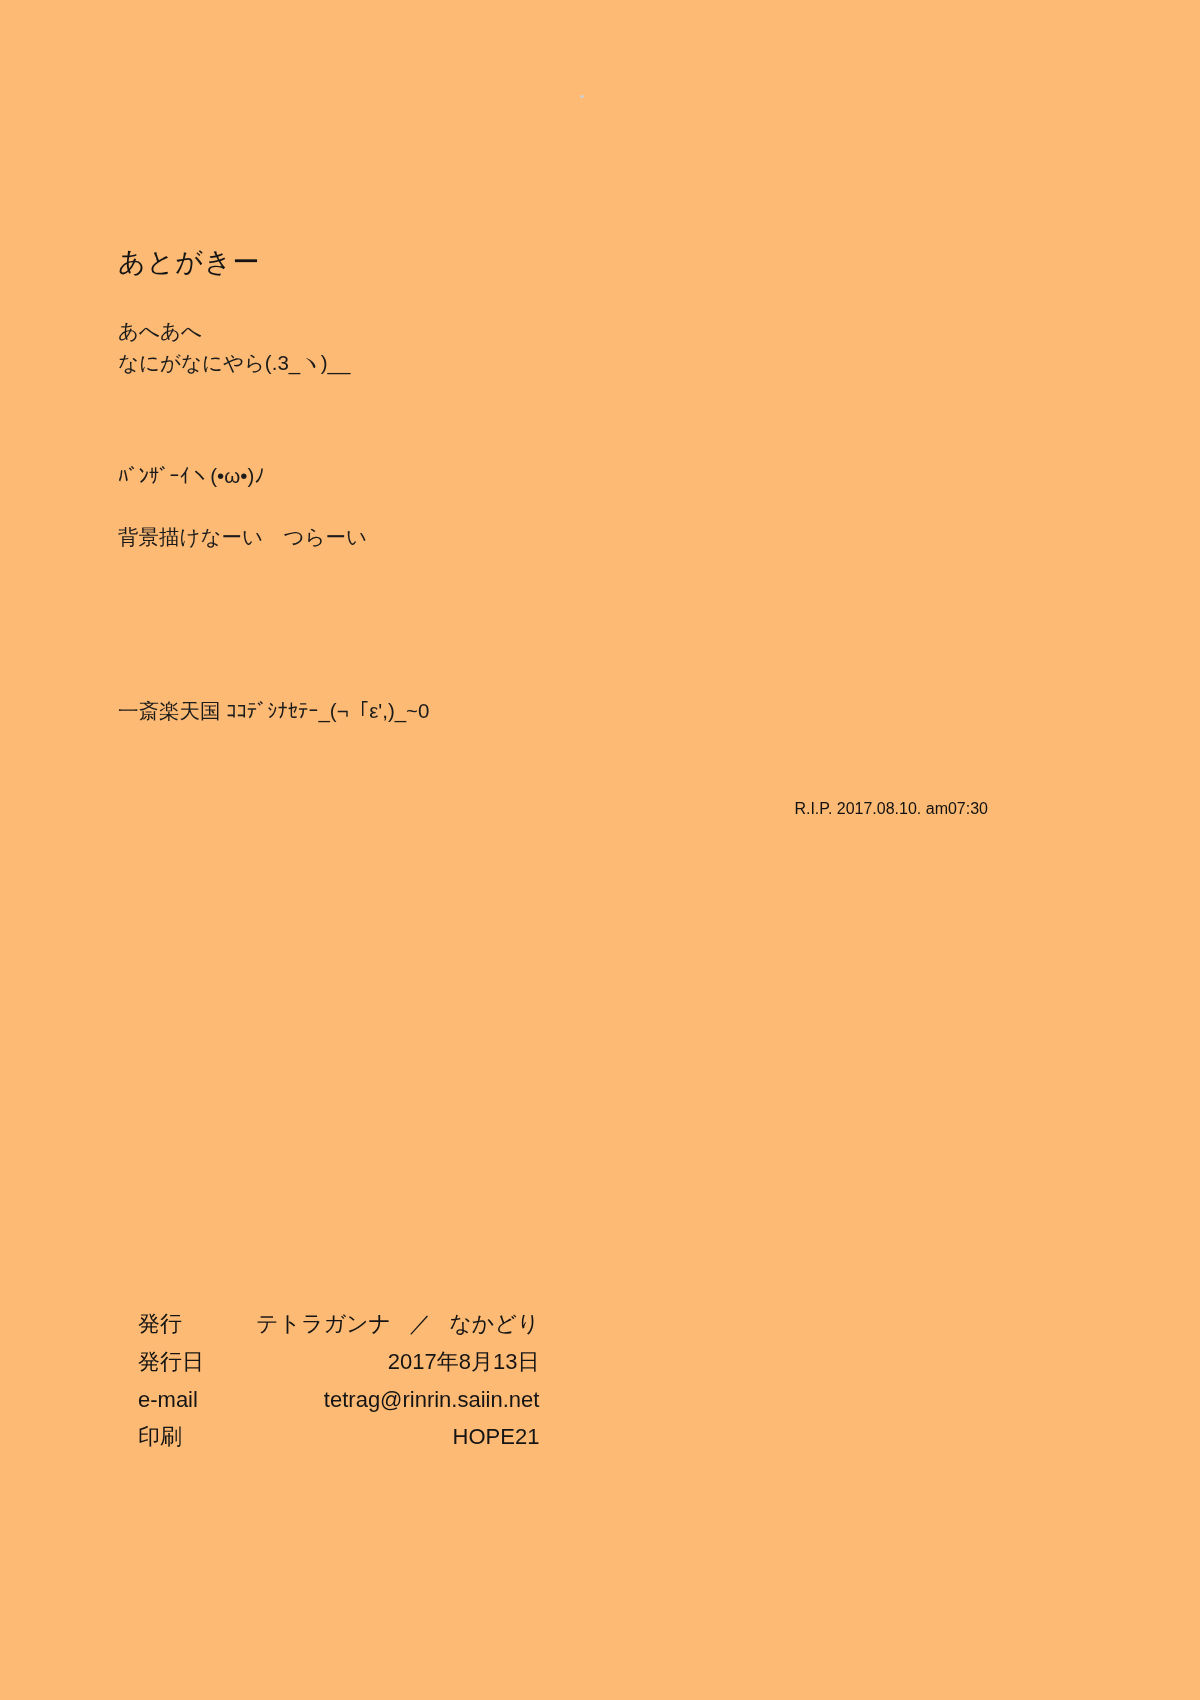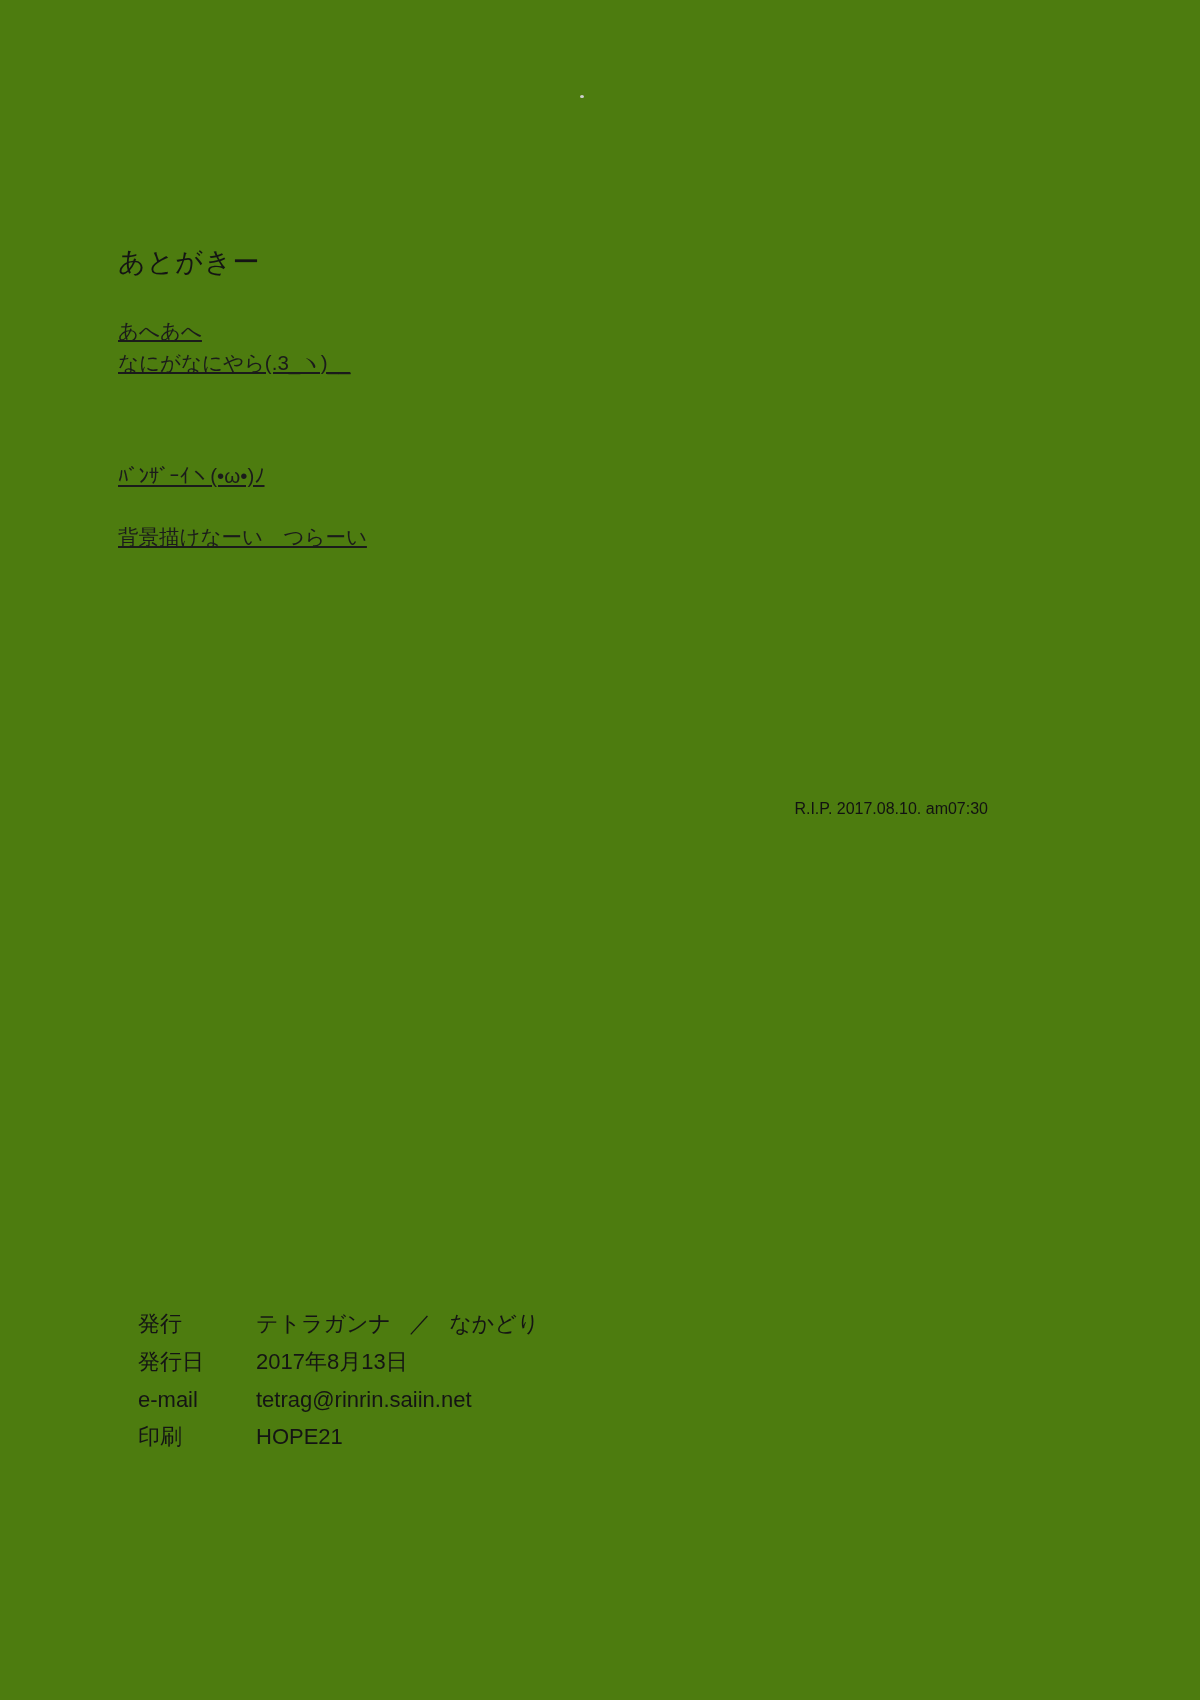--- a/index.html
+++ b/index.html
@@ -11,21 +11,21 @@
     width: 1200px;
     height: 1700px;
     position: relative;
     font-family: "Liberation Sans", sans-serif;
     color: #1b1b1b;
     overflow: hidden;
   }
   .page {
     position: absolute;
     inset: 0;
-    background: #4d7c0f;
+    background: #fdba74;
   }
   
   .stray-dot {
     position: absolute;
     left: 580px;
     top: 95px;
     width: 4px;
     height: 3px;
     background: #cfcfcf;
     border-radius: 50%;
@@ -48,21 +48,21 @@
     line-height: 1.55;
     color: #1b1b1b;
     white-space: nowrap;
   }
   .b1 { top: 315px; }
   .b2 { top: 460px; }
   .b3 { top: 521px; }
   .b4 { top: 588px; }
   .b5 { top: 695px; }
 
-  .body-block .line { display: block; text-decoration: underline; }
+  .body-block .line { display: block; }
 
   .rip {
     position: absolute;
     right: 212px;
     top: 800px;
     font-size: 16px;
     color: #121212;
     white-space: nowrap;
   }
 
@@ -78,20 +78,21 @@
     display: flex;
     white-space: nowrap;
     margin-left: 20px;
   }
   .col-label {
     width: 118px;
     flex: 0 0 118px;
   }
   .col-value {
     flex: 1 1 auto;
+    text-align: right;
   }
   .pub-name {
     display: inline-block;
   }
   .pub-sep {
     display: inline-block;
     padding: 0 12px;
   }
 </style>
 </head>
@@ -110,20 +111,23 @@
 
   <div class="body-block b2">
     <span class="line">ﾊﾞﾝｻﾞｰｲヽ(•ω•)ﾉ</span>
   </div>
 
   <div class="body-block b3">
     <span class="line">背景描けなーい　つらーい</span>
   </div>
 
 
+  <div class="body-block b5">
+    <span class="line">一斎楽天国 ｺｺﾃﾞｼﾅｾﾃｰ_(¬「ε',)_~0</span>
+  </div>
 
   <div class="rip">R.I.P. 2017.08.10. am07:30</div>
 
   <div class="colophon">
     <div class="colophon-row">
       <span class="col-label">発行</span>
       <span class="col-value">
         <span class="pub-name">テトラガンナ</span>
         <span class="pub-sep">／</span>
         <span class="pub-name">なかどり</span>

